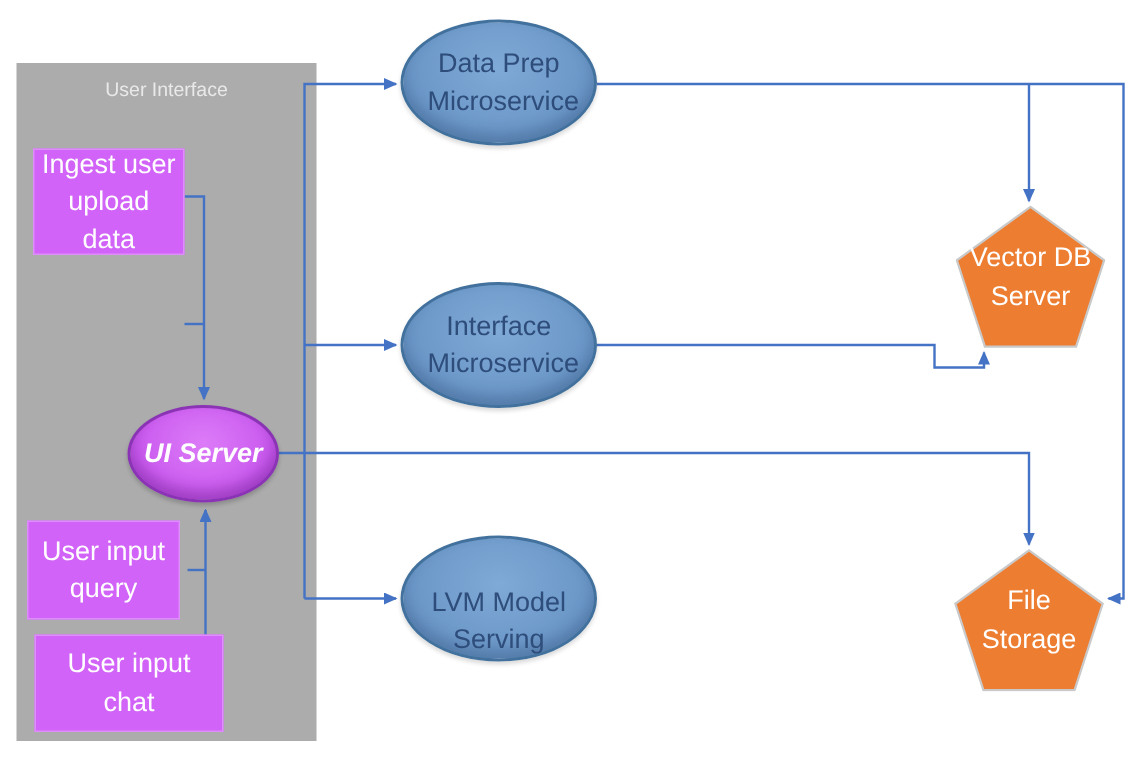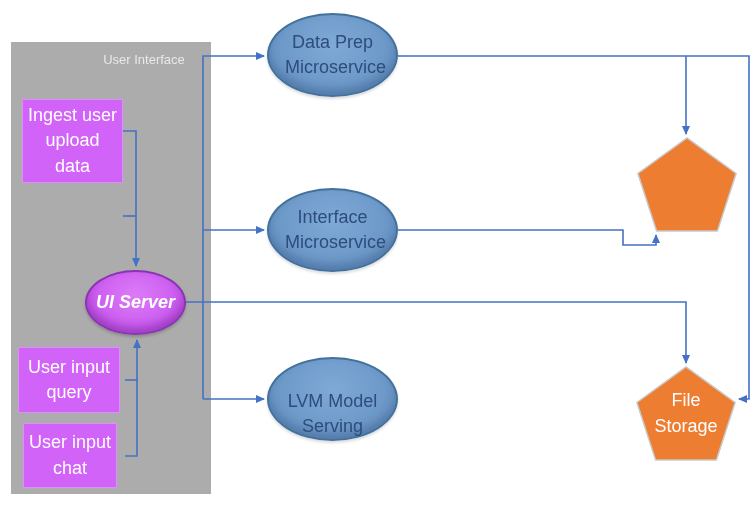--- a/index.html
+++ b/index.html
@@ -7,21 +7,21 @@
     position: relative; width: 755px; height: 515px;
     background: #ffffff; overflow: hidden;
     font-family: "Liberation Sans", sans-serif;
   }
   .container-box {
     position: absolute; left: 11px; top: 42px; width: 200px; height: 452px;
     background: #ACACAC; z-index: 1;
   }
   .container-label {
     position: absolute; top: 10px; left: 0; width: 100%;
-    text-align: center; color: #E9E9E9; font-size: 13px; margin-left: 33px;
+    text-align: center; color: #E9E9E9; font-size: 13px;
   }
   .connectors { position: absolute; left: 0; top: 0; z-index: 2; }
   .node {
     position: absolute; z-index: 3;
     display: flex; align-items: center; justify-content: center;
     text-align: center; color: #ffffff; font-size: 18px; line-height: 1.4;
     box-sizing: border-box;
   }
   .mbox {
     background: #D263F8;
@@ -70,27 +70,27 @@
       <polyline points="203,399 203,56 264,56" marker-end="url(#arrow)"></polyline>
       <polyline points="203,230 264,230" marker-end="url(#arrow)"></polyline>
       <polyline points="203,399 264,399" marker-end="url(#arrow)"></polyline>
       <polyline points="186,302 686,302 686,363" marker-end="url(#arrow)"></polyline>
       <polyline points="398,56 749,56 749,399 739,399" marker-end="url(#arrow)"></polyline>
       <polyline points="686,56 686,134" marker-end="url(#arrow)"></polyline>
       <polyline points="398,230 623,230 623,245 656,245 656,235" marker-end="url(#arrow)"></polyline>
     </g>
   </svg>
 
-  <div class="node mbox" style="left:22px; top:99px; width:101px; height:84px;justify-content:center;">
+  <div class="node mbox" style="left:22px; top:99px; width:101px; height:71px;justify-content:center;">
     <span class="lbl">Ingest user upload data</span>
   </div>
   <div class="node mbox" style="left:18px; top:347px; width:102px; height:66px;">
     <span class="lbl">User input query</span>
   </div>
-  <div class="node mbox" style="left:23px; top:423px; width:94px; height:65px;">
+  <div class="node mbox" style="left:23px; top:423px; width:126px; height:65px;">
     <span class="lbl">User input chat</span>
   </div>
 
   <div class="node ellipse ui-server" style="left:85px; top:270px; width:101px; height:65px;">
     <span class="lbl">UI Server</span>
   </div>
 
   <div class="node ellipse service" style="left:267px; top:13px; width:131px; height:84px;">
     <span class="lbl">Data Prep Microservice</span>
   </div>
@@ -98,20 +98,21 @@
     <span class="lbl">Interface Microservice</span>
   </div>
   <div class="node ellipse service" style="left:267px; top:357px; width:131px; height:84px;align-items:flex-end;">
     <span class="lbl">LVM Model Serving</span>
   </div>
 
   <div class="node pentagon" style="left:637px; top:137px; width:100px; height:95px;">
     <svg class="shape" viewBox="0 0 100 95">
       <polygon points="50,0.9 99.1,36.5 80.4,94.1 19.6,94.1 0.9,36.5" fill="#ED7D31" stroke="#C9C9C9" stroke-width="1.5"></polygon>
     </svg>
+    <span class="lbl">Vector DB Server</span>
   </div>
   <div class="node pentagon" style="left:636px; top:366px; width:100px; height:95px;">
     <svg class="shape" viewBox="0 0 100 95">
       <polygon points="50,0.9 99.1,36.5 80.4,94.1 19.6,94.1 0.9,36.5" fill="#ED7D31" stroke="#C9C9C9" stroke-width="1.5"></polygon>
     </svg>
     <span class="lbl">File Storage</span>
   </div>
 
 </div>
 

